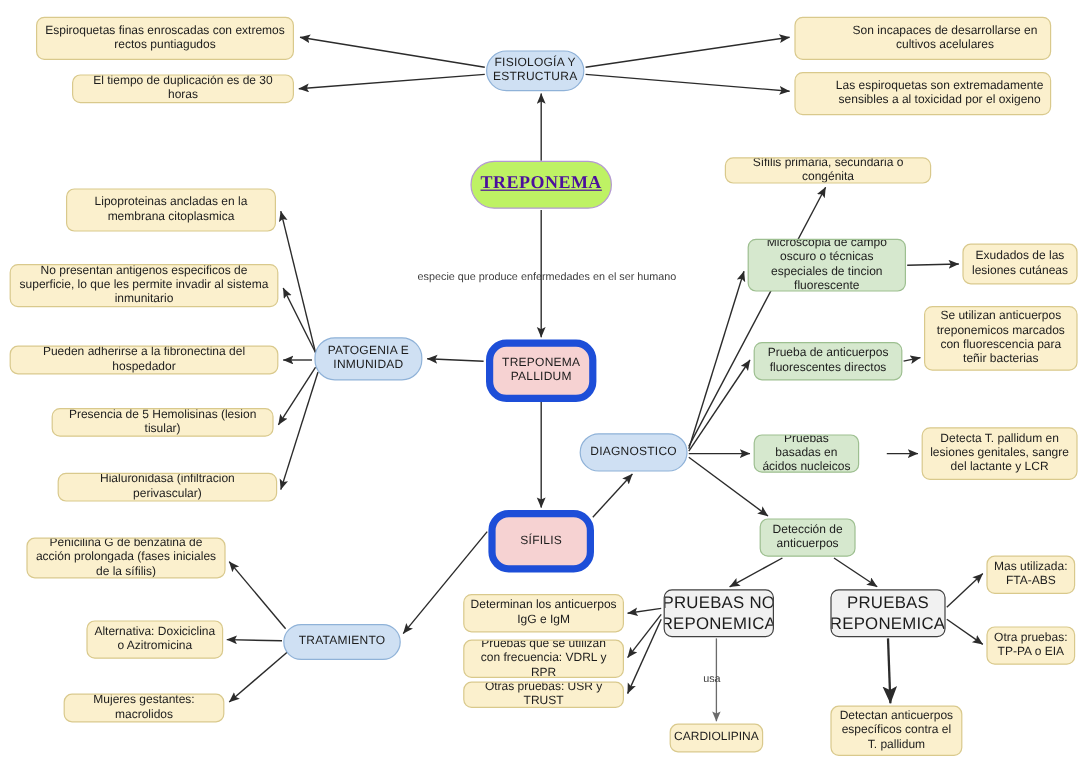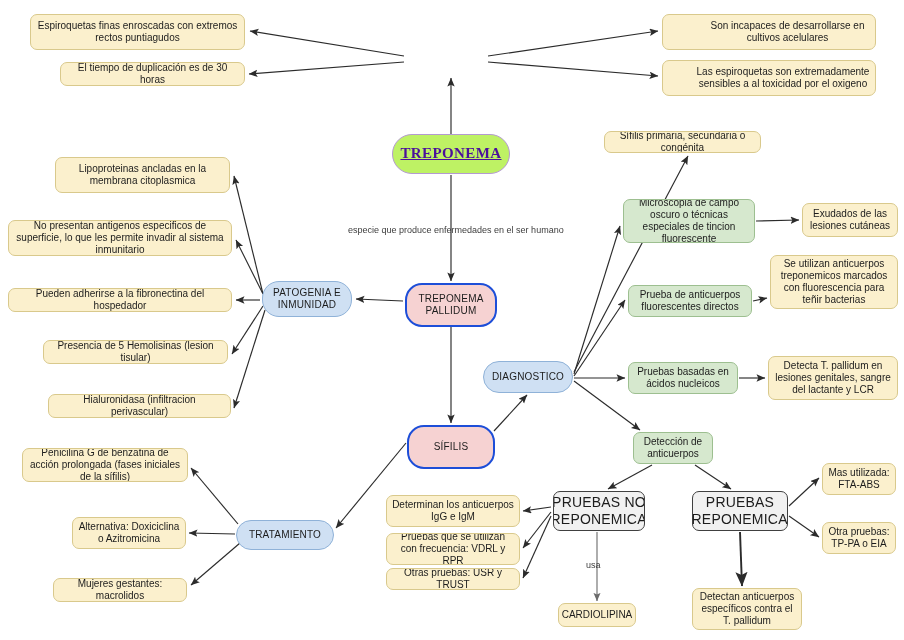--- a/index.html
+++ b/index.html
@@ -9,21 +9,21 @@
   #edges{position:absolute;left:0;top:0;width:904px;height:640px;}
   .node{position:absolute;box-sizing:border-box;display:flex;align-items:center;
         justify-content:center;text-align:center;line-height:1.18;
         color:#1c1c1c;overflow:hidden;}
   .note{background:#fbf0cd;border:1px solid #d9c98c;border-radius:7px;
         font-size:10px;padding:3px 5px;}
   .green{background:#d6e8ce;border:1px solid #9dbf90;border-radius:7px;
          font-size:10px;padding:3px 5px;}
   .blue{background:#cfe0f3;border:1px solid #8fb2d8;border-radius:17px;
         font-size:10px;padding:3px 5px;letter-spacing:.2px;}
-  .pink{background:#f6d2d2;border:2px solid #1d4ed8;border-radius:17px;
+  .pink{background:#f6d2d2;border:6px solid #1d4ed8;border-radius:17px;
         font-size:10px;padding:20px 5px;letter-spacing:.2px;}
   .grey{background:#f1f1f1;border:1px solid #404040;border-radius:7px;
         font-size:14px;padding:3px 5px;letter-spacing:.2px;}
   .root{background:#bef264;border:1px solid #b49ad1;border-radius:22px;
         font-family:"Liberation Serif","DejaVu Serif",serif;
         font-weight:bold;font-size:15px;color:#4b0f9c;letter-spacing:.4px;}
   .root span{text-decoration:underline;}
   .edge-label{position:absolute;font-size:9px;color:#3d3d3d;white-space:nowrap;}
 </style>
 </head>
@@ -98,39 +98,40 @@
       <path d="M597,532 L597,601"></path>
     </g>
   </svg>
 
   <div class="edge-label" style="left:348px;top:225px;">especie que produce enfermedades en el ser humano</div>
   <div class="edge-label" style="left:586px;top:560px;">usa</div>
 
 <div class="node root" style="left: 392px; top: 134px; width: 118px; height: 40px;">
       <span>TREPONEMA</span>
     </div>
+    <div class="node blue" style="left: 405px; top: 42px; width: 82px; height: 34px;">FISIOLOGÍA Y ESTRUCTURA</div>
     <div class="node note" style="left: 30px; top: 14px; width: 215px; height: 36px;">Espiroquetas finas enroscadas con extremos rectos puntiagudos</div>
     <div class="node note" style="left: 60px; top: 62px; width: 185px; height: 24px;">El tiempo de duplicación es de 30 horas</div>
     <div class="node note" style="left: 662px; top: 14px; width: 214px; height: 36px; padding-left: 42px;">Son incapaces de desarrollarse en cultivos acelulares</div>
     <div class="node note" style="left: 662px; top: 60px; width: 214px; height: 36px; padding-left: 33px;">Las espiroquetas son extremadamente sensibles a al toxicidad por el oxigeno</div>
     <div class="node blue" style="left: 262px; top: 281px; width: 90px; height: 36px;">PATOGENIA E INMUNIDAD</div>
     <div class="node note" style="left: 55px; top: 157px; width: 175px; height: 36px;">Lipoproteinas ancladas en la membrana citoplasmica</div>
     <div class="node note" style="left: 8px; top: 220px; width: 224px; height: 36px;">No presentan antigenos especificos de superficie, lo que les permite invadir al sistema inmunitario</div>
     <div class="node note" style="left: 8px; top: 288px; width: 224px; height: 24px;">Pueden adherirse a la fibronectina del hospedador</div>
     <div class="node note" style="left: 43px; top: 340px; width: 185px; height: 24px;">Presencia de 5 Hemolisinas (lesion tisular)</div>
     <div class="node note" style="left: 48px; top: 394px; width: 183px; height: 24px;">Hialuronidasa (infiltracion perivascular)</div>
     <div class="node pink" style="left: 405px; top: 283px; width: 92px; height: 36px;">TREPONEMA PALLIDUM</div>
     <div class="node pink" style="left: 407px; top: 425px; width: 88px; height: 32px;">SÍFILIS</div>
-    <div class="node note" style="left: 604px; top: 131px; width: 157px; height: 22px;">Sífilis primaria, secundaria o congénita</div>
+    <div class="node note" style="left: 604px; top: 131px; width: 172px; height: 22px;">Sífilis primaria, secundaria o congénita</div>
     <div class="node blue" style="left: 483px; top: 361px; width: 90px; height: 32px;">DIAGNOSTICO</div>
     <div class="node green" style="left: 623px; top: 199px; width: 132px; height: 44px;">Microscopia de campo oscuro o técnicas especiales de tincion fluorescente</div>
     <div class="node note" style="left: 802px; top: 203px; width: 96px; height: 34px;">Exudados de las lesiones cutáneas</div>
     <div class="node green" style="left: 628px; top: 285px; width: 124px; height: 32px;">Prueba de anticuerpos fluorescentes directos</div>
     <div class="node note" style="left: 770px; top: 255px; width: 128px; height: 54px;">Se utilizan anticuerpos treponemicos marcados con fluorescencia para teñir bacterias</div>
-    <div class="node green" style="left: 628px; top: 362px; width: 110px; height: 32px;">Pruebas basadas en ácidos nucleicos</div>
+    <div class="node green" style="left: 628px; top: 362px; width: 88px; height: 32px;">Pruebas basadas en ácidos nucleicos</div>
     <div class="node note" style="left: 768px; top: 356px; width: 130px; height: 44px;">Detecta T. pallidum en lesiones genitales, sangre del lactante y LCR</div>
     <div class="node green" style="left: 633px; top: 432px; width: 80px; height: 32px;">Detección de anticuerpos</div>
     <div class="node grey" style="left: 553px; top: 491px; width: 92px; height: 40px;">PRUEBAS NO TREPONEMICAS</div>
     <div class="node grey" style="left: 692px; top: 491px; width: 96px; height: 40px;">PRUEBAS TREPONEMICAS</div>
     <div class="node note" style="left: 386px; top: 495px; width: 134px; height: 32px;">Determinan los anticuerpos IgG e IgM</div>
     <div class="node note" style="left: 386px; top: 568px; width: 134px; height: 22px;">Otras pruebas: USR y TRUST</div>
     <div class="node note" style="left: 386px; top: 533px; width: 134px; height: 32px;">Pruebas que se utilizan con frecuencia: VDRL y RPR</div>
     <div class="node note" style="left: 558px; top: 603px; width: 78px; height: 24px;">CARDIOLIPINA</div>
     <div class="node note" style="left: 822px; top: 463px; width: 74px; height: 32px;">Mas utilizada: FTA-ABS</div>
     <div class="node note" style="left: 822px; top: 522px; width: 74px; height: 32px;">Otra pruebas: TP-PA o EIA</div>

